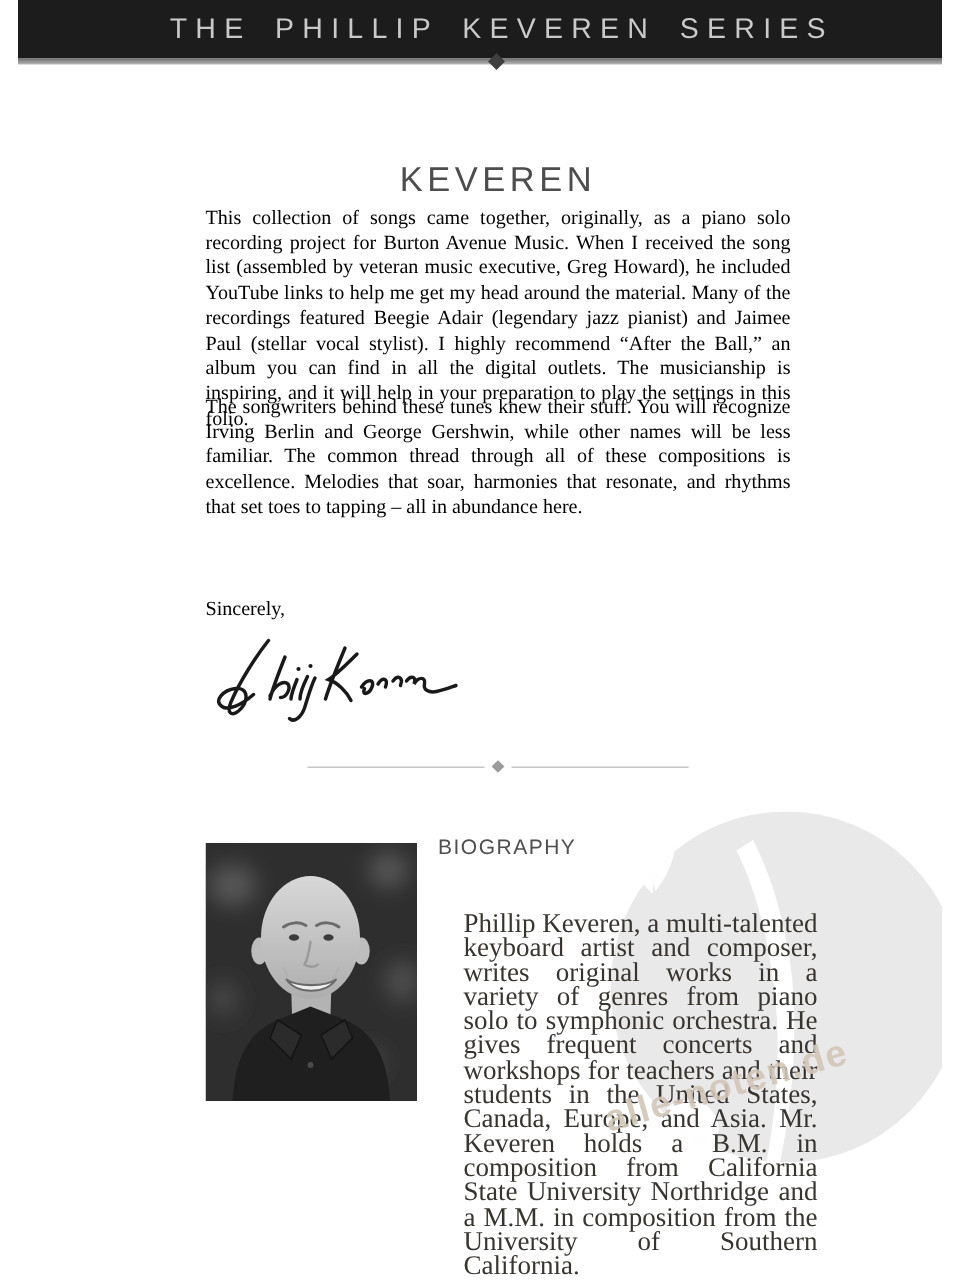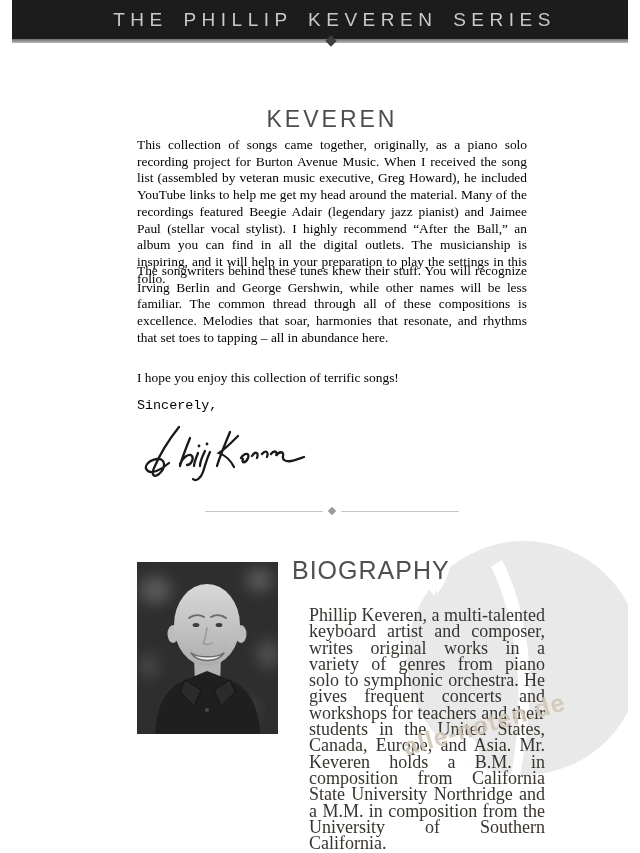--- a/index.html
+++ b/index.html
@@ -35,21 +35,21 @@
     font-weight:300; font-size:23px; letter-spacing:3px; color:#4d4d4d;
   }
   .body-p {
     position:absolute; left:125px; width:390px; margin:0;
     text-align:justify; font-size:13.4px; line-height:16.7px;
     color:#000000;
   }
   .p1 { top:137px; }
   .p2 { top:263px; }
   .p3 { top:370px; text-align:left; }
-  .p4 { top:398px; text-align:left;font-family:Liberation Mono, monospace; }
+  .p4 { top:398px; text-align:left; }
 
   .signature { position:absolute; left:126px; top:420px; width:168px; height:70px; }
   .signature svg { display:block; }
 
   
   .divider {
     position:absolute; top:506px; left:193px; width:254px; height:10px;
     display:flex; align-items:center;
   }
   .divider .rule { flex:1; height:1px; background:#c6c6c6; }
@@ -63,42 +63,41 @@
   .wm-text {
     position:absolute; left:392px; top:733px; z-index:2;
     font-family:"Liberation Sans", sans-serif; font-weight:bold;
     font-size:25px; letter-spacing:1px; color:#d2c7b8; opacity:0.9;
     transform:rotate(-16deg); transform-origin:left center; white-space:nowrap;
   }
   .bio-photo { position:absolute; left:125px; top:562px; width:141px; height:172px; z-index:1; }
   .bio-heading {
     position:absolute; left:280px; top:556px; margin:0; z-index:1;
     font-family:"Liberation Sans", sans-serif; font-weight:300;
-    font-size:25px; letter-spacing:1px; color:#4f4f4f;
+    font-size:14px; letter-spacing:1px; color:#4f4f4f;
   }
   .bio-text {
     position:absolute; left:280px; top:590px; width:236px; margin:17px; z-index:1;
     text-align:justify; font-size:18px; line-height:16.3px; color:#38342f;
   }
 </style>
 </head>
 <body>
 
 <div class="page">
 
   <header class="banner">
     <span class="banner-title">THE PHILLIP KEVEREN SERIES</span>
   </header>
   <div class="banner-rule"></div>
   <div class="banner-diamond"></div>
 
   <h1 class="preface-heading">KEVEREN</h1>
   <p class="body-p p1">This collection of songs came together, originally, as a piano solo recording project for Burton Avenue Music. When I received the song list (assembled by veteran music executive, Greg Howard), he included YouTube links to help me get my head around the material. Many of the recordings featured Beegie Adair (legendary jazz pianist) and Jaimee Paul (stellar vocal stylist). I highly recommend “After the Ball,” an album you can find in all the digital outlets. The musicianship is inspiring, and it will help in your preparation to play the settings in this folio.</p>
   <p class="body-p p2">The songwriters behind these tunes knew their stuff. You will recognize Irving Berlin and George Gershwin, while other names will be less familiar. The common thread through all of these compositions is excellence. Melodies that soar, harmonies that resonate, and rhythms that set toes to tapping – all in abundance here.</p>
-  <p class="body-p p3">I hope you enjoy this collection of terrific songs!</p>
   <p class="body-p p4">Sincerely,</p>
 
   <div class="signature">
     <svg width="168" height="70" viewBox="0 0 168 70" xmlns="http://www.w3.org/2000/svg">
       <g fill="none" stroke="#191919" stroke-width="2.3" stroke-linecap="round">
         <path d="M41,7 C33,17 22,34 16,48 C13,55 16,58 21,54 C28,48 28,38 19,39 C11,40 4,47 10,51 C14,54 23,50 31,43"></path>
         <path d="M52,18 C48,28 44,38 42,46 M42,44 C45,37 51,33 54,36 C56,39 53,45 49,45 M60,33 C58,38 56,43 56,46 M67,31 C64,37 62,43 62,46 M72,32 C69,38 67,46 65,52 C63,58 58,62 55,59"></path>
         <path d="M92,12 C87,24 82,36 79,46 M100,16 C93,23 86,30 81,33 C87,35 93,41 96,47"></path>
         <path d="M103,38 C107,32 112,33 110,38 C108,43 103,44 105,39 M114,36 C117,31 121,32 119,38 M124,34 C127,30 131,31 129,37 M133,34 C136,30 140,31 138,36 C141,31 146,31 145,36 C144,40 148,42 153,41 C158,40 163,38 166,37"></path>
       </g>

